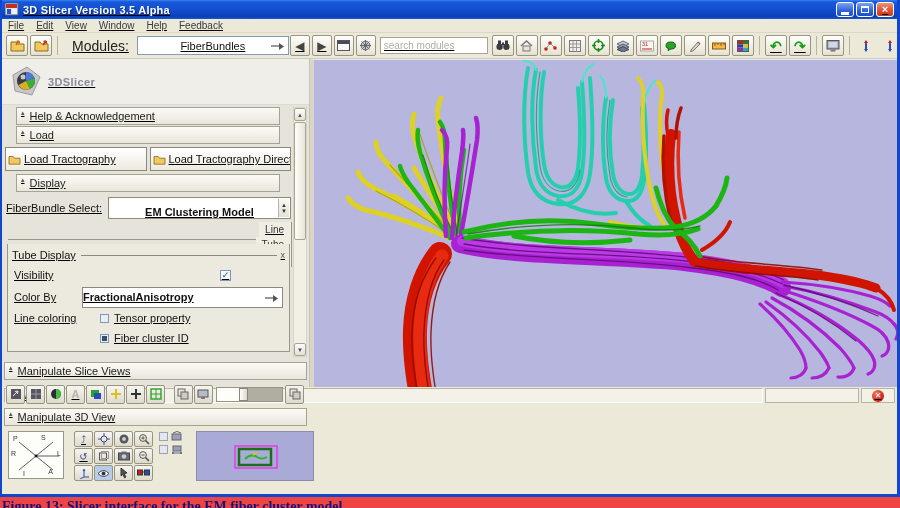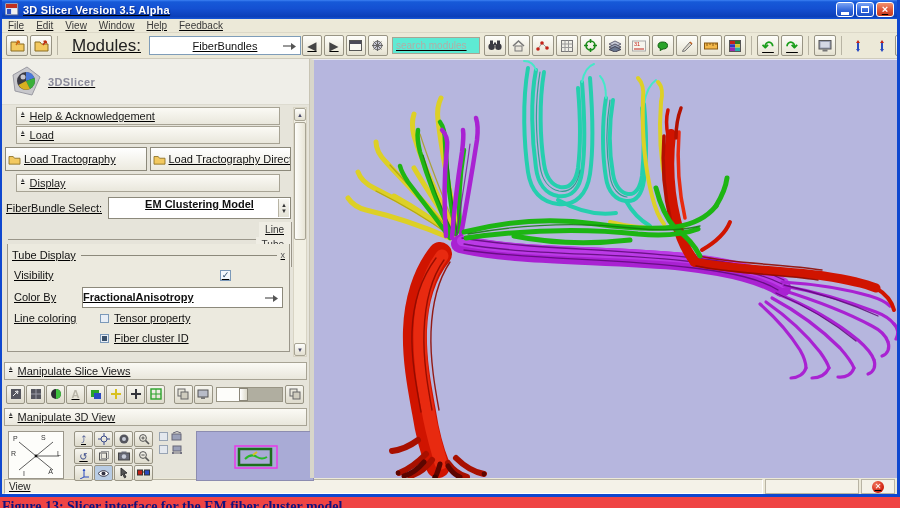--- a/index.html
+++ b/index.html
@@ -28,51 +28,51 @@
   .menubar span { cursor: default; }
 
   
   .toolbar { height: 26px; display: flex; align-items: center; padding: 1px 3px;
     background: #ece9d8; border-bottom: 1px solid #cfcbbc; }
   .tbtn { width: 22px; height: 21px; margin: 0 1px; border: 1px solid #989484; border-radius: 2px;
     background: linear-gradient(180deg,#fdfdfa,#ece9da 80%,#e2dfcf); display: grid; place-items: center;
     font-size: 12px; color: #444; flex: none; }
   .tbtn.small { width: 20px; }
   .tsep { width: 1px; height: 19px; background: #b8b4a4; margin: 0 4px; flex: none; }
-  .tlabel { font-size: 17px; color: #222; margin: 0 8px 0 10px; }
+  .tlabel { font-size: 14px; color: #222; margin: 0 8px 0 10px; }
   .combo { position: relative; width: 152px; height: 19px; background: #fff; border: 1px solid #7f9db9;
     display: flex; align-items: center; justify-content: center; font-size: 11px; color: #111; flex: none; }
   .combo .mbarrow { position: absolute; right: 4px; top: 6px; }
-  .searchbox { width: 88px; height: 17px; border: 1px solid #a8a494; background: #5eead4; font-size: 10px;
+  .searchbox { width: 108px; height: 17px; border: 1px solid #a8a494; background: #ffffff; font-size: 10px;
     color: #444; padding: 0 3px; margin: 3px 3px; font-family: "Liberation Sans", sans-serif; flex: none; }
   .searchbox::placeholder { color: #b0aea6; }
   .glyph-green { color: #1a9e1a; font-weight: bold; font-size: 14px; }
   .glyph-blue { color: #2a5ad0; font-weight: bold; font-size: 13px; }
 
   
-  .main { position: relative; height: 419px; display: flex; background: #e2e1d6; }
+  .main { position: relative; height: 328px; display: flex; background: #e2e1d6; }
 
   
   .leftpanel { width: 308px; flex: none; background: #e6e4da; border-right: 1px solid #c8c4b4; position: relative; }
   .logo-row { height: 46px; background: #efeee8; display: flex; align-items: center; padding-left: 8px;
     border-bottom: 1px solid #dddbd0; }
   .logo-text { font-size: 11px; color: #8a8a9a; font-weight: bold; letter-spacing: .4px; margin-left: 4px; }
 
   .panel-scroll { position: relative; height: 256px; padding: 1px 17px 0 2px; }
   .sect-header { height: 18px; margin: 1px 12px; border: 1px solid #a7a394;
     background: linear-gradient(180deg,#fbfaf5,#e9e7dc); display: flex; align-items: center;
     font-size: 11px; color: #1c1c1c; padding-left: 4px; }
   .sect-header .caret { font-size: 7px; color: #555; margin-right: 5px; margin-top: -6px; }
   .load-row { display: flex; gap: 3px; margin: 3px 1px; border-radius: 11px; }
   .loadbtn { flex: 1; height: 24px; border: 1px solid #8c897b; background: linear-gradient(180deg,#ffffff,#eceadf);
     display: flex; align-items: center; font-size: 11px; color: #111; padding: 0 2px; white-space: nowrap; overflow: hidden; }
   .fbrow { display: flex; align-items: center; margin: 5px 1px 3px 2px; }
   .fbrow .lbl { font-size: 11px; color: #111; margin-right: 6px; }
   .fbcombo { position: relative; flex: 1; height: 22px; background: #fff; border: 1px solid #8c897b;
-    display: flex; align-items: flex-start; justify-content: center; font-size: 11px; font-weight: bold; color: #111; }
+    display: flex; align-items: flex-end; justify-content: center; font-size: 11px; font-weight: bold; color: #111; }
   .spinner { position: absolute; right: 1px; top: 1px; bottom: 1px; width: 11px; border-left: 1px solid #b8b4a4;
     display: flex; flex-direction: column; align-items: center; justify-content: center; font-size: 6px; color: #333;
     background: linear-gradient(180deg,#f8f7f2,#e4e2d6); }
   .tabs { display: flex; align-items: flex-end; height: 18px; margin: 2px 0 0 4px; border-bottom: 1px solid #9a968a; flex-direction: column; }
   .tab { font-size: 10px; color: #333; padding: 2px 7px 2px 6px; border-right: 1px solid #9a968a; background: #efede4; }
   .tab.dim { color: #8a8778; }
   .groupbox { margin: 4px 2px 0 3px; border: 1px solid #9a968a; border-top: none; background: #eceadf;
     height: 108px; position: relative; padding: 4px 4px 0 6px; }
   .grouphead { display: flex; align-items: center; height: 14px; margin: 0 0 2px -2px; }
   .grouphead .gt { font-size: 11px; color: #111; margin-right: 5px; white-space: nowrap; }

